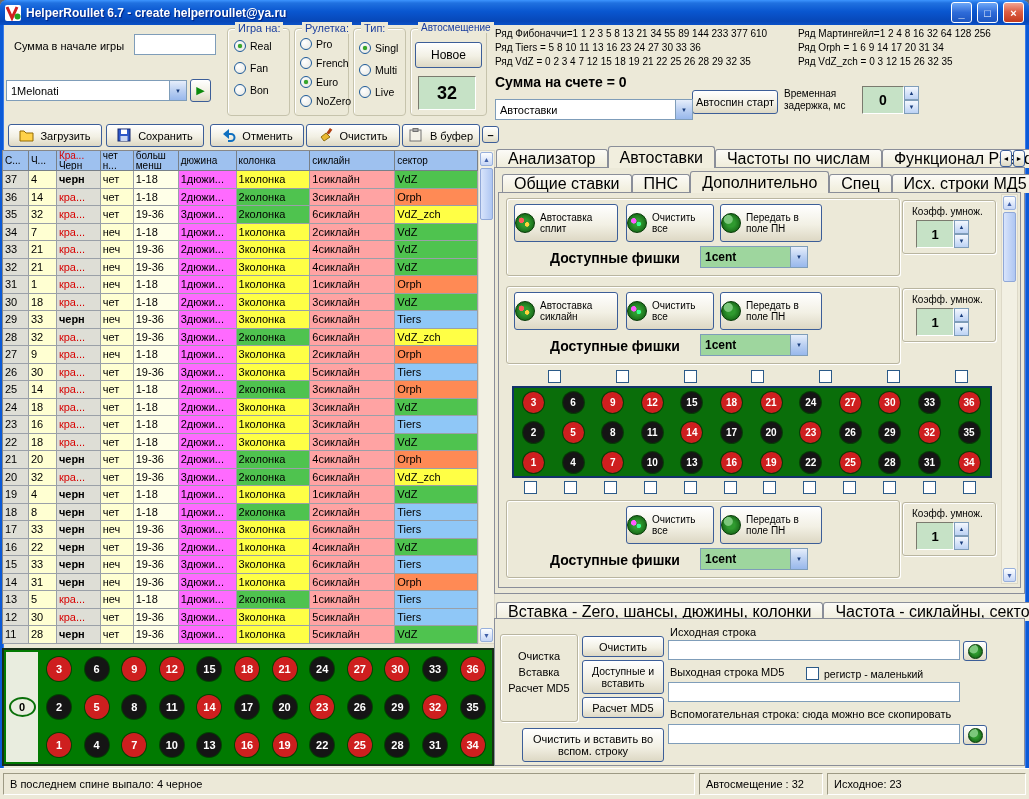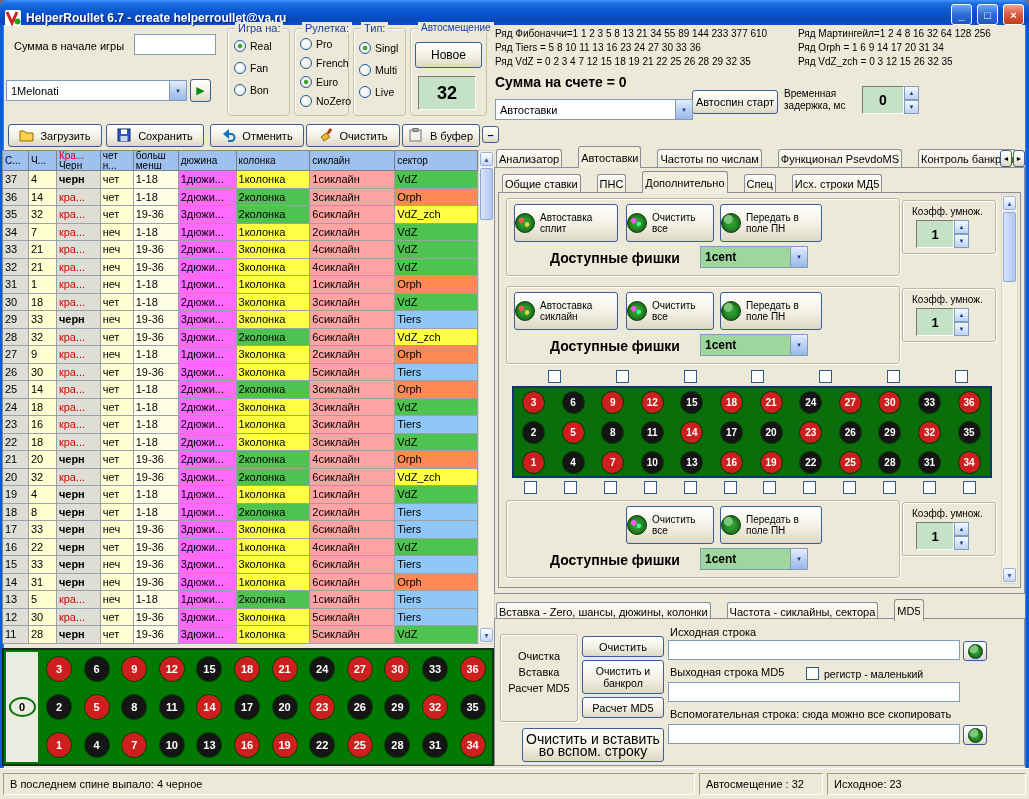--- a/index.html
+++ b/index.html
@@ -2,21 +2,21 @@
 <html><head>
 <meta charset="utf-8">
 <style>
 *{margin:0;padding:0;box-sizing:border-box;font-family:"Liberation Sans","DejaVu Sans",sans-serif;}
 body{width:1029px;height:799px;background:#6b6b6b;}
 #win{position:relative;width:1029px;height:799px;background:#ECE9D8;overflow:hidden;
  box-shadow:inset 0 0 0 3px #0B5AD7, inset 0 0 0 4px #3A7BE8;border-radius:7px 7px 0 0;}
 .abs,.lbl{position:absolute;}
 .lbl{font-size:11px;white-space:nowrap;}
 
-#titlebar{position:absolute;left:0;top:0;width:100%;height:25px;display:flex;align-items:flex-end;gap:5px;padding:0 5px;
+#titlebar{position:absolute;left:0;top:0;width:100%;height:25px;display:flex;align-items:center;gap:5px;padding:0 5px;
  background:linear-gradient(180deg,#3D95FF 0%,#2071E0 12%,#0A57D0 45%,#0747B8 85%,#0A51C8 100%);border-radius:6px 6px 0 0;}
 #title-text{color:#fff;font-weight:bold;font-size:12px;text-shadow:1px 1px 1px #00207E;flex:1;}
 .wb{width:21px;height:21px;border-radius:3px;border:1px solid #fff;display:flex;align-items:center;justify-content:center;
  color:#fff;font-size:11px;font-weight:bold;background:linear-gradient(180deg,#6DA8F8,#2E6BD8 50%,#1C55C0);}
 .wb.close{background:linear-gradient(180deg,#F2A493,#DD5F45 45%,#C33A1D);}
 
 .gbox{position:absolute;border:1px solid #C6C3AC;border-radius:4px;box-shadow:inset 1px 1px 0 #FFFFFF;}
 .legend{position:absolute;top:-7px;left:7px;background:#ECE9D8;padding:0 3px;font-size:11px;color:#1A3E9E;white-space:nowrap;}
 
 .radio{position:absolute;display:flex;align-items:center;gap:4px;font-size:10.5px;white-space:nowrap;}
@@ -58,22 +58,22 @@
  background:linear-gradient(180deg,#FDFEFF,#C6D6F6);color:#4060A8;font-size:7px;display:flex;align-items:center;justify-content:center;}
 .sthumb{position:absolute;left:1px;width:13px;border:1px solid #90A8D8;border-radius:2px;background:linear-gradient(90deg,#D8E4FB,#AEC6F2);}
 
 #main-board{position:absolute;left:2px;top:648px;width:492px;height:118px;background:#017A01;border:2px solid #173017;}
 #zero-area{position:absolute;left:2px;top:2px;width:32px;height:110px;background:#E9EDDF;display:flex;align-items:center;justify-content:center;}
 #zero-oval{width:27px;height:20px;border:2px solid #0A700A;border-radius:50%;display:flex;align-items:center;justify-content:center;font-size:11px;font-weight:bold;}
 .bnum{position:absolute;border-radius:50%;color:#fff;font-weight:bold;display:flex;align-items:center;justify-content:center;box-shadow:0 0 0 1px rgba(0,0,0,.45);}
 #mini-board{position:absolute;left:512px;top:386px;width:480px;height:92px;background:#0A6E0A;border:2px solid #12326A;}
 
 .tabbar{position:absolute;display:flex;align-items:flex-end;}
-.tab{height:19px;display:flex;align-items:center;padding:0 2px;font-size:11px;white-space:nowrap;
- background:linear-gradient(180deg,#FCFBF7,#EFECD9);border:1px solid #8A8E99;border-bottom:none;border-radius:3px 3px 0 0;margin-right:16px;}
+.tab{height:19px;display:flex;align-items:center;padding:0 11px;font-size:16px;white-space:nowrap;
+ background:linear-gradient(180deg,#FCFBF7,#EFECD9);border:1px solid #8A8E99;border-bottom:none;border-radius:3px 3px 0 0;margin-right:0;}
 .tab.active{height:22px;background:#F1EEDE;position:relative;z-index:5;}
 .panel{position:absolute;background:#ECE9D8;border:1px solid #8A8E99;}
 .eframe{position:absolute;border:1px solid #B9B5A0;border-radius:3px;box-shadow:inset 1px 1px 0 #fff,1px 1px 0 #fff;}
 
 .cbrow{position:absolute;display:flex;justify-content:space-between;}
 .cb{width:13px;height:13px;background:#fff;border:1px solid #2B5A88;display:inline-block;}
 
 .gcirc{width:20px;height:20px;min-width:20px;border-radius:50%;border:1px solid #053A05;
  background:radial-gradient(circle at 35% 30%,#7CC87C 0 4px,transparent 5px),radial-gradient(#2F9A2F 30%,#0C4E0C);}
 .gcirc.dots-red{background:radial-gradient(circle at 30% 35%,#FF5A5A 0 2.5px,transparent 3px),
@@ -809,23 +809,23 @@
     <div class="tab active">MD5</div>
   </div>
   <div class="panel" style="left:494px;top:618px;width:531px;height:148px"></div>
 
   <div class="eframe" style="left:500px;top:634px;width:78px;height:88px"></div>
   <span class="lbl" style="left:500px;top:650px;width:78px;text-align:center">Очистка</span>
   <span class="lbl" style="left:500px;top:666px;width:78px;text-align:center">Вставка</span>
   <span class="lbl" style="left:500px;top:682px;width:78px;text-align:center">Расчет MD5</span>
 
   <div class="btn" style="left:582px;top:636px;width:82px;height:21px">Очистить</div>
-  <div class="btn" style="left:582px;top:660px;width:82px;height:34px;font-size:10.5px;line-height:12px;text-align:center;white-space:normal">Очистить и банкрол</div>
+  <div class="btn" style="left:582px;top:660px;width:82px;height:34px;font-size:10.5px;line-height:12px;text-align:center;white-space:normal">Доступные и вставить</div>
   <div class="btn" style="left:582px;top:697px;width:82px;height:21px">Расчет MD5</div>
-  <div class="btn" style="left:522px;top:728px;width:142px;height:34px;font-size:14px;line-height:12px;text-align:center;white-space:normal">Очистить и вставить во вспом. строку</div>
+  <div class="btn" style="left:522px;top:728px;width:142px;height:34px;font-size:11px;line-height:12px;text-align:center;white-space:normal">Очистить и вставить во вспом. строку</div>
 
   <span class="lbl" style="left:670px;top:626px">Исходная строка</span>
   <input class="field" style="left: 668px; top: 640px; width: 292px; height: 20px;" value="">
   <div class="btn" style="left:963px;top:641px;width:24px;height:20px">
       <span class="gcirc small"></span>
     </div>
 
   <span class="lbl" style="left:670px;top:666px">Выходная строка MD5</span>
   <span class="cb" style="position:absolute;left:806px;top:667px"></span>
   <span class="lbl" style="left:824px;top:668px;font-size:10.5px">регистр - маленький</span>

